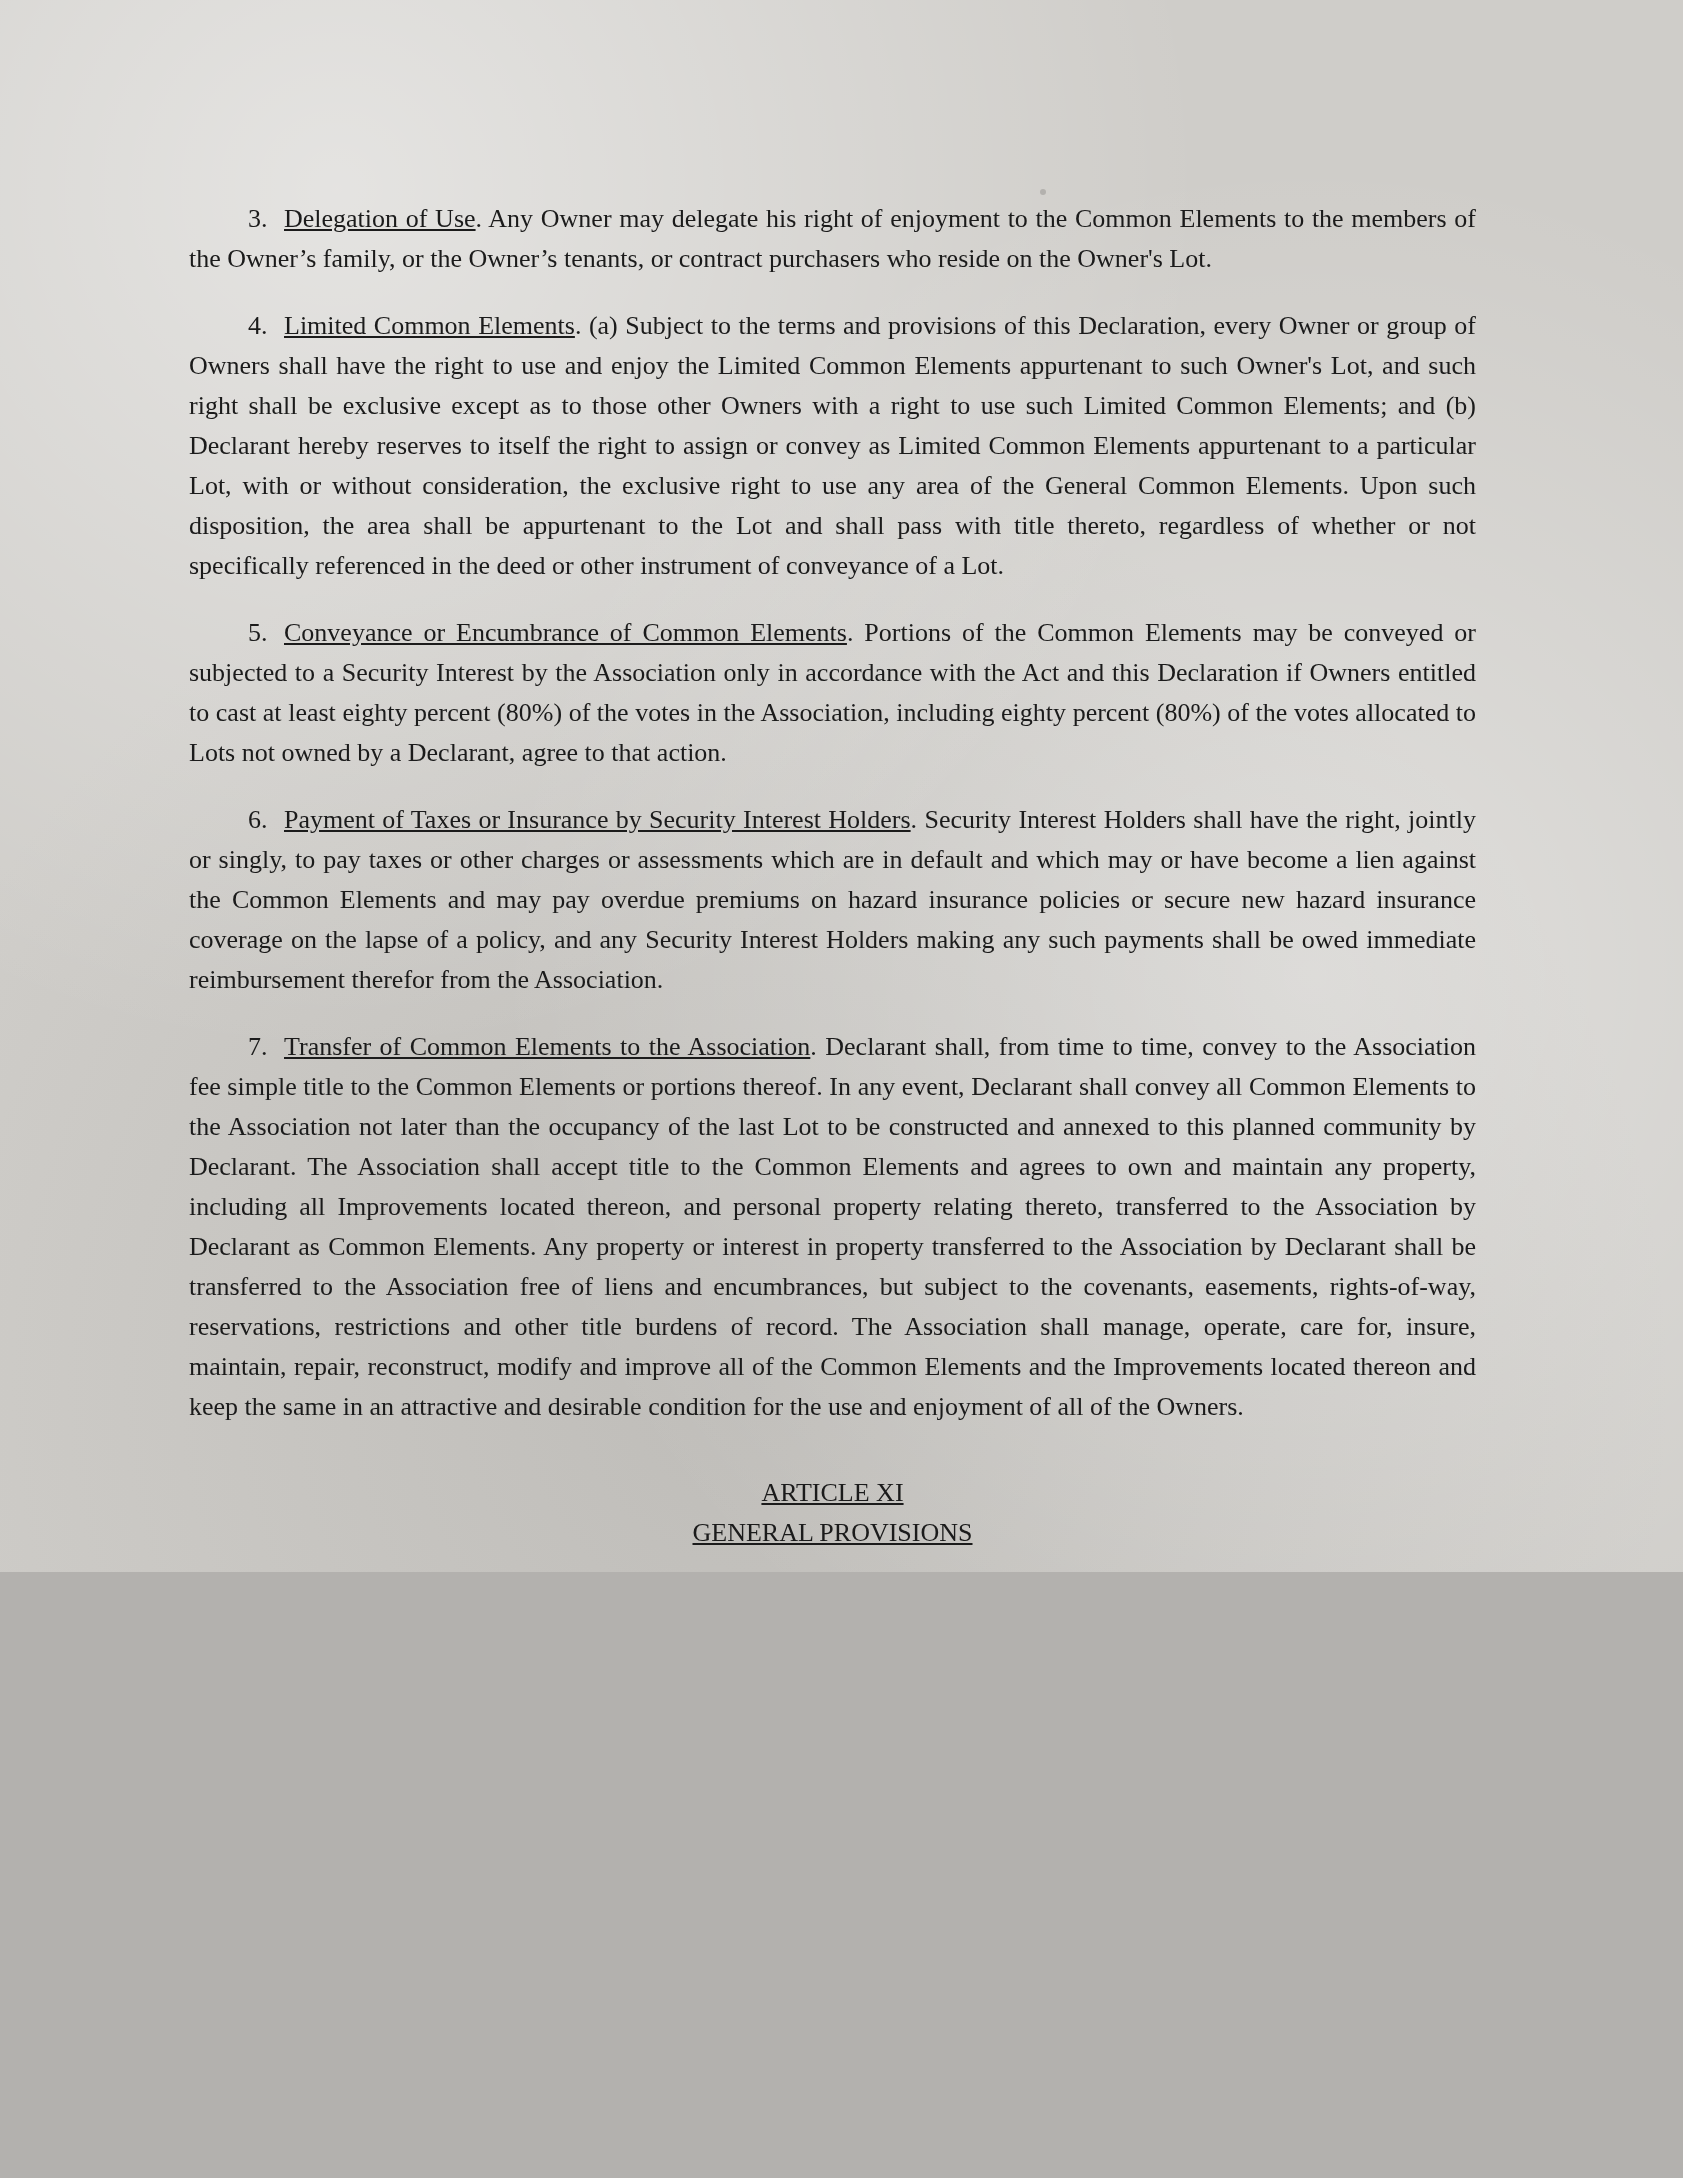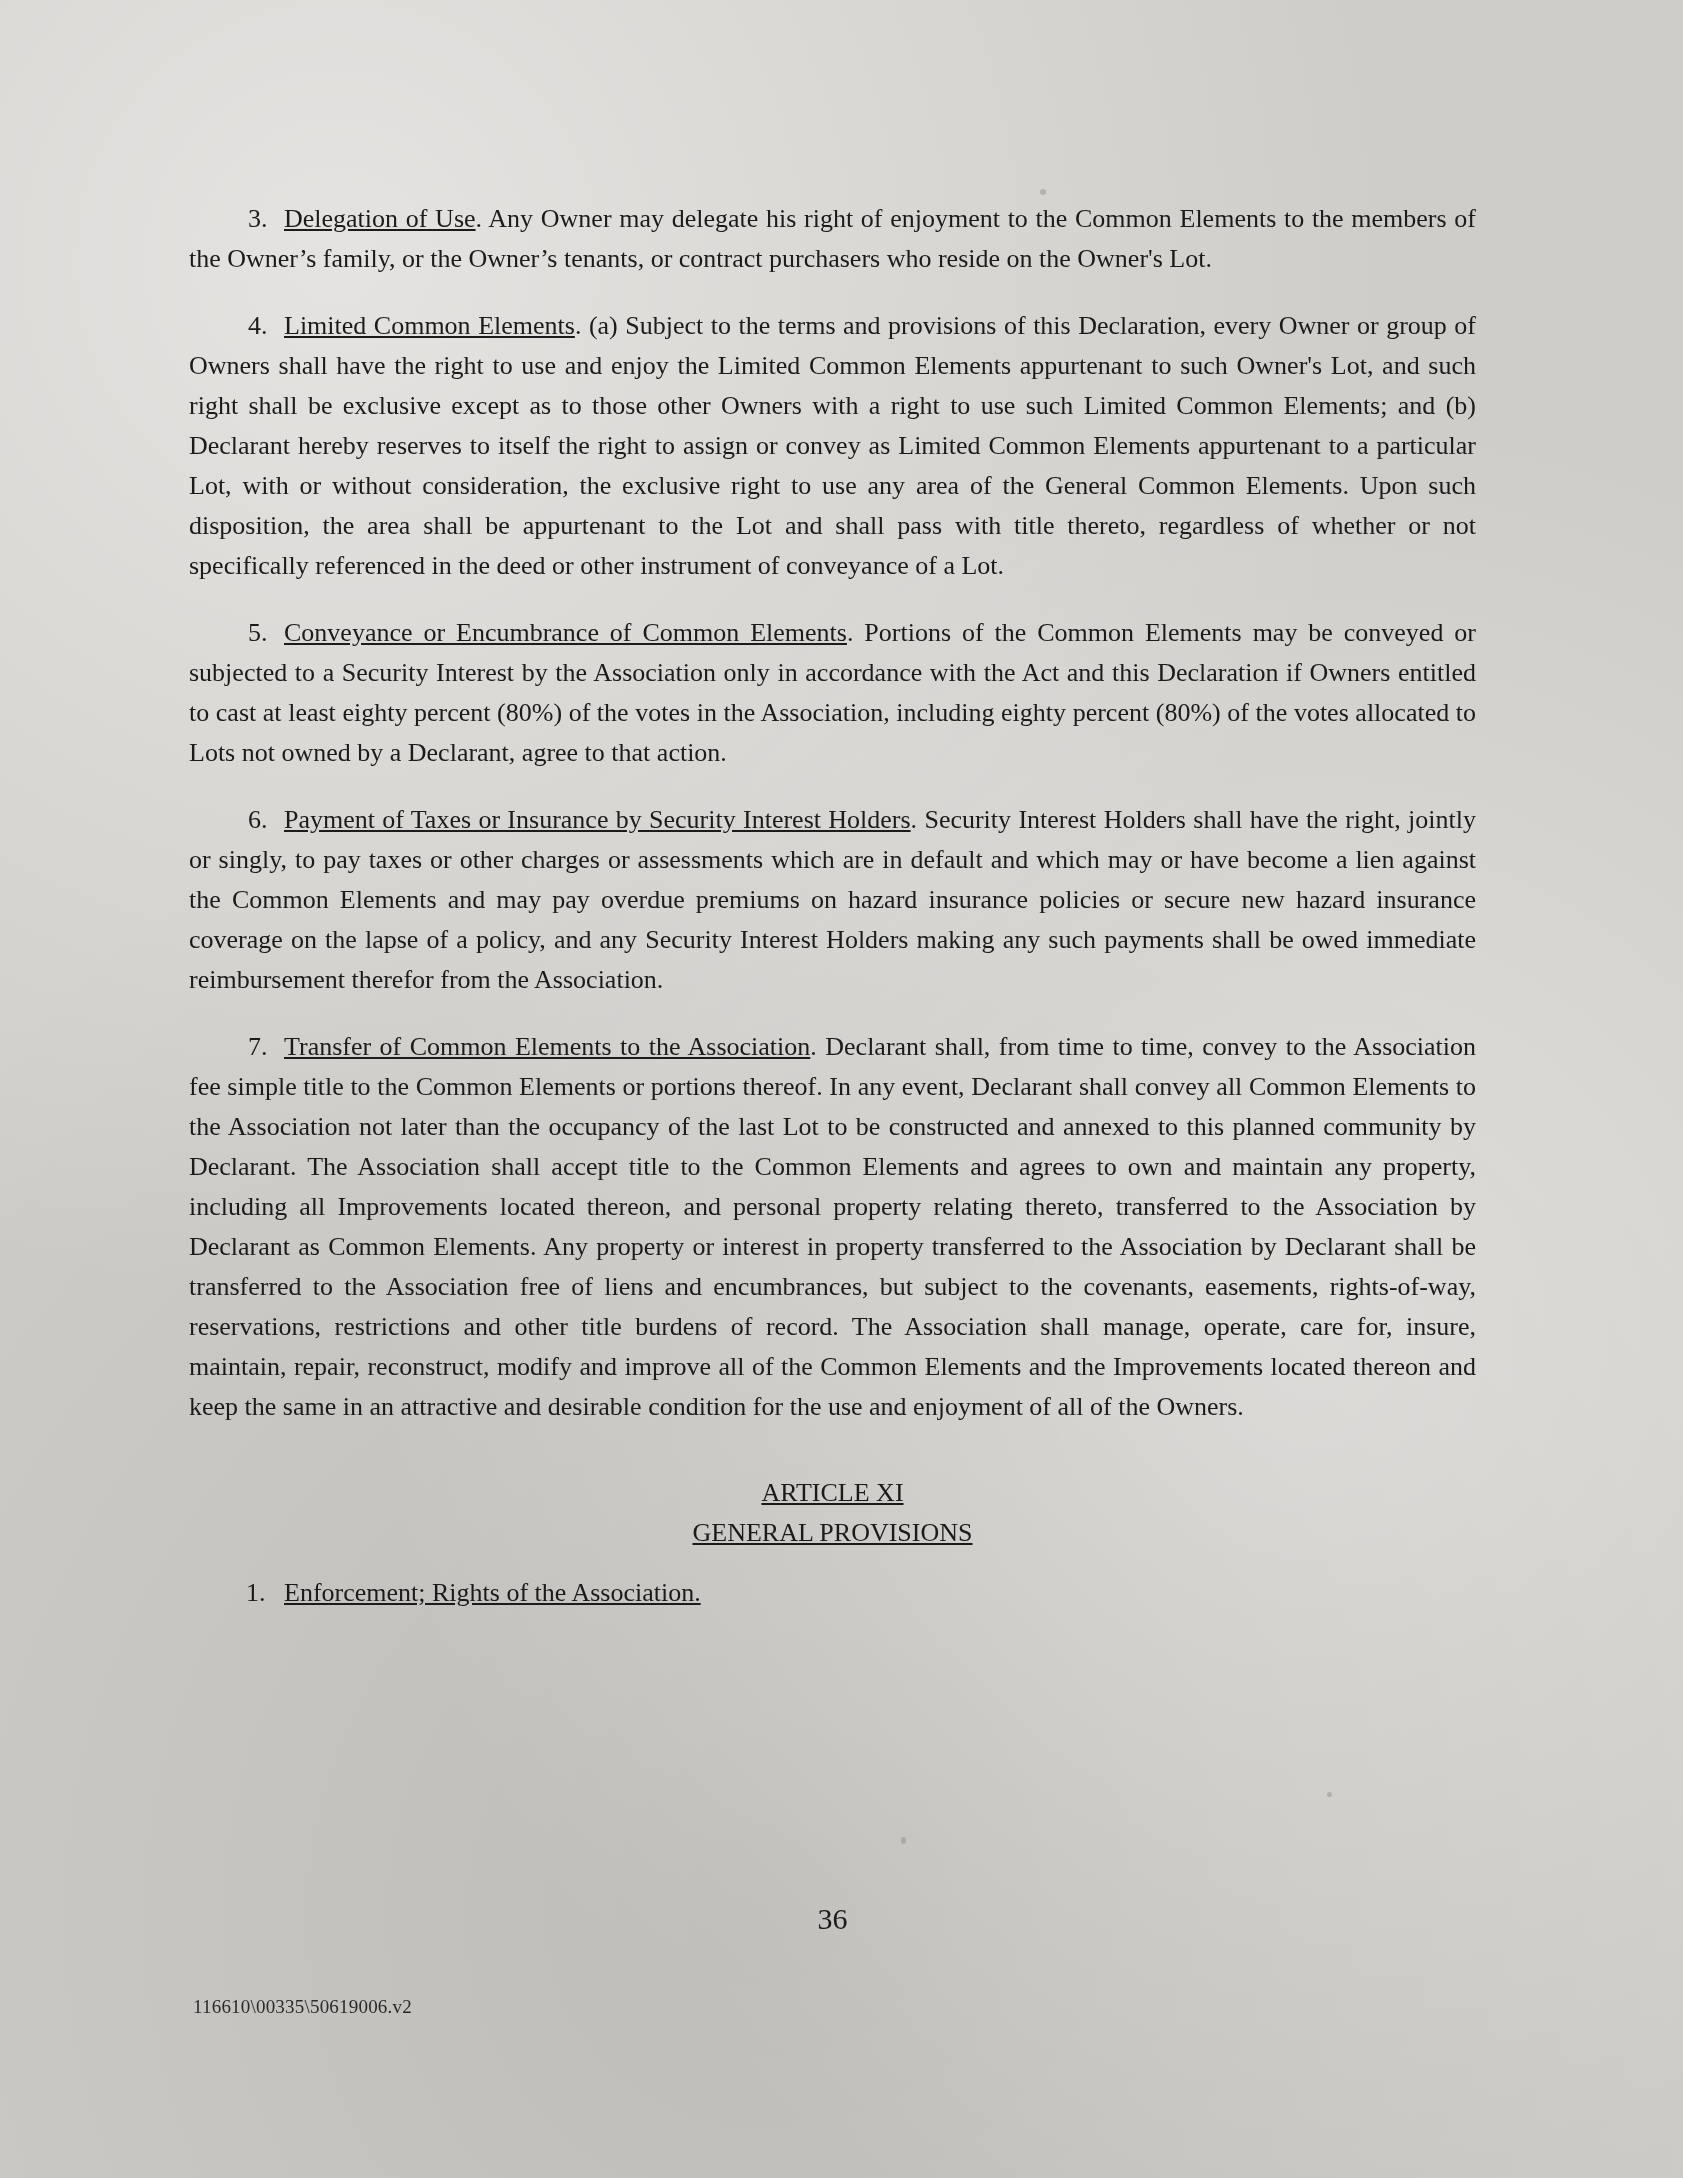--- a/index.html
+++ b/index.html
@@ -10,21 +10,21 @@
     width: 1683px;
     height: 2178px;
     background: #b3b1ae;
     font-family: "Liberation Serif", serif;
   }
   .page {
     position: absolute;
     left: 0;
     top: 0;
     width: 1683px;
-    height: 2178px;
+    height: 1572px;
     background: #cfcdc9;
     background-image:
       radial-gradient(circle at 20% 12%, rgba(255,255,255,0.45), rgba(255,255,255,0) 45%),
       radial-gradient(circle at 78% 62%, rgba(255,255,255,0.35), rgba(255,255,255,0) 50%),
       radial-gradient(circle at 45% 88%, rgba(160,158,154,0.35), rgba(255,255,255,0) 55%);
     overflow: hidden;
   }
   .sheet {
     position: absolute;
     left: 149px;

